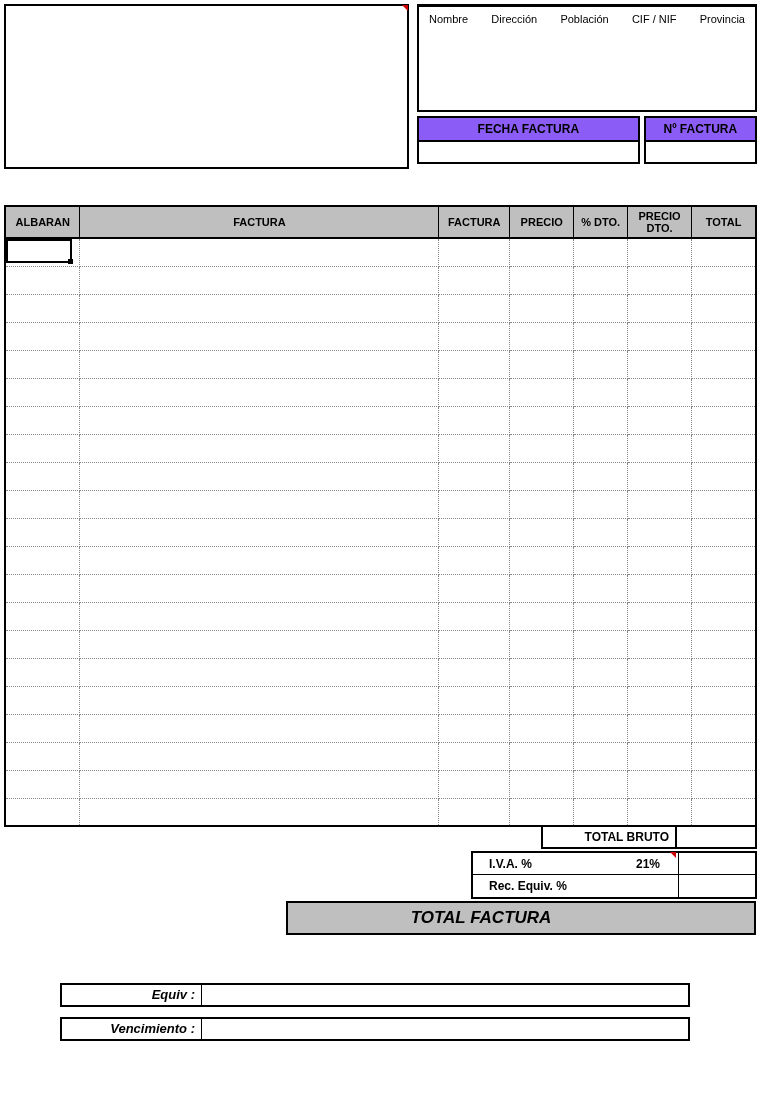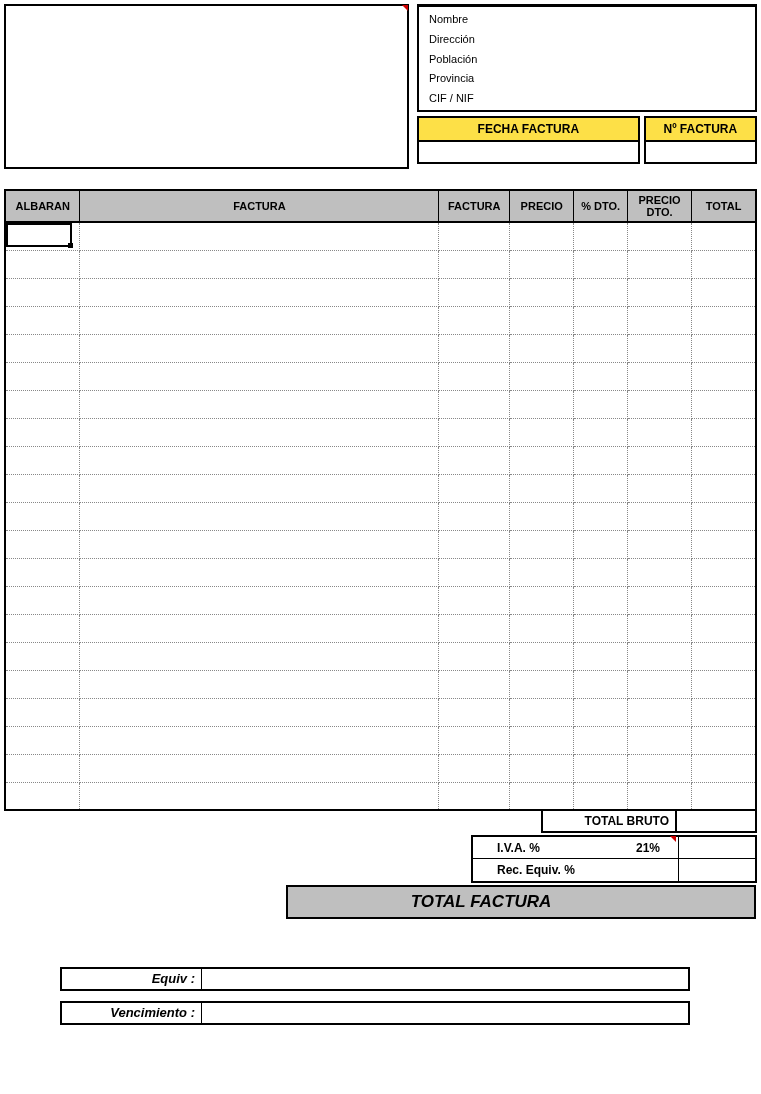--- a/index.html
+++ b/index.html
@@ -24,41 +24,41 @@
     width: 0; height: 0;
     border-top: 6px solid #c00;
     border-left: 6px solid transparent;
   }
   .client-block { flex: 1; display: flex; flex-direction: column; gap: 4px; }
   .client-box {
     border: 2px solid #000;
     border-top: 3px solid #000;
     height: 108px;
     padding: 6px 10px;
-    display: flex; flex-direction: column; justify-content: space-between;
+    display: flex; flex-direction: row; justify-content: space-between;
   }
   .client-box div { font-size: 11px; font-family: Arial, sans-serif; }
   .factura-meta { display: flex; gap: 4px; }
   .meta-col { flex: 1; border: 2px solid #000; }
   .meta-col.fecha { flex: 2; }
   .meta-head {
-    background: #fde047;
+    background: #8b5cf6;
     border-bottom: 2px solid #000;
     text-align: center;
     font-weight: bold;
     font-size: 12px;
     padding: 4px 0;
   }
   .meta-val { height: 20px; padding: 3px 4px; }
 
   
   table.items {
     width: 100%;
     border-collapse: collapse;
-    margin-top: 20px;
+    margin-top: 36px;
     border: 2px solid #000;
   }
   table.items th {
     background: #bfbfbf;
     font-weight: bold;
     font-size: 11px;
     padding: 3px 2px;
     border: 1px solid #000;
     border-bottom: 2px solid #000;
     text-align: center;
@@ -114,21 +114,21 @@
     padding: 3px 6px;
   }
   .tax-box {
     margin-top: 2px;
     margin-left: auto;
     width: 286px;
     border: 2px solid #000;
   }
   .tax-row { display: flex; border-bottom: 1px solid #000; font-weight: bold; font-size: 12px; height: 22px; align-items: center; position: relative; }
   .tax-row:last-child { border-bottom: none; }
-  .tax-lab { width: 125px; padding-left: 24px; }
+  .tax-lab { width: 125px; padding-left: 16px; }
   .tax-pct { width: 80px; text-align: right; padding-right: 18px; }
   .tax-val { flex: 1; border-left: 1px solid #000; height: 100%; }
   .tax-row .marker {
     position: absolute; top: -1px; right: 79px;
     width: 0; height: 0;
     border-top: 6px solid #c00; border-left: 6px solid transparent;
   }
   .total-factura {
     margin-top: 2px;
     margin-left: 282px;
@@ -166,22 +166,22 @@
 </head>
 <body>
 
 <div class="top-row">
   <div class="logo-box"></div>
   <div class="client-block">
     <div class="client-box">
       <div>Nombre</div>
       <div>Dirección</div>
       <div>Población</div>
+      <div>CIF / NIF</div>
       <div>Provincia</div>
-      <div>CIF / NIF</div>
     </div>
     <div class="factura-meta">
       <div class="meta-col fecha">
         <div class="meta-head">FECHA FACTURA</div>
         <div class="meta-val"></div>
       </div>
       <div class="meta-col">
         <div class="meta-head">Nº FACTURA</div>
         <div class="meta-val"></div>
       </div>

